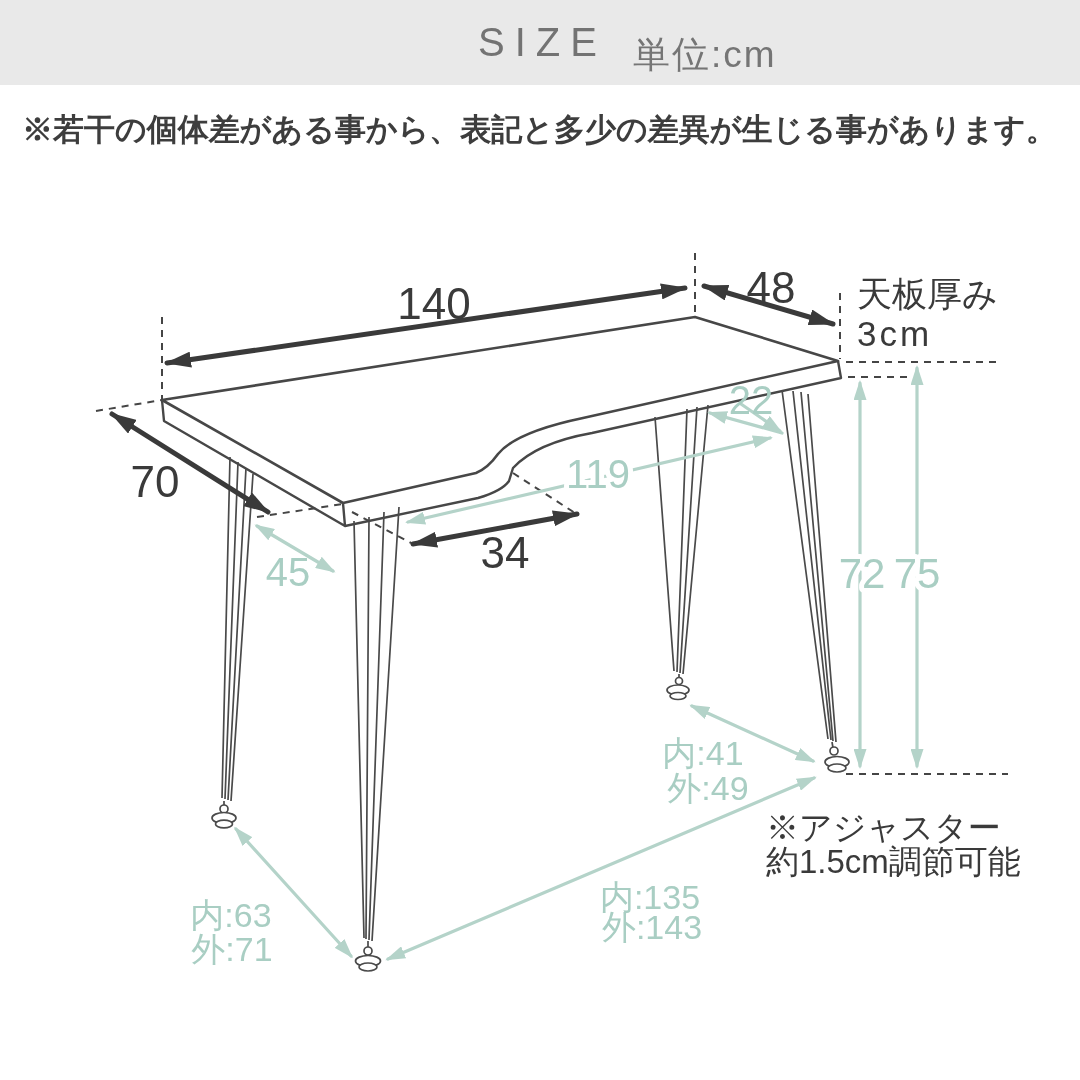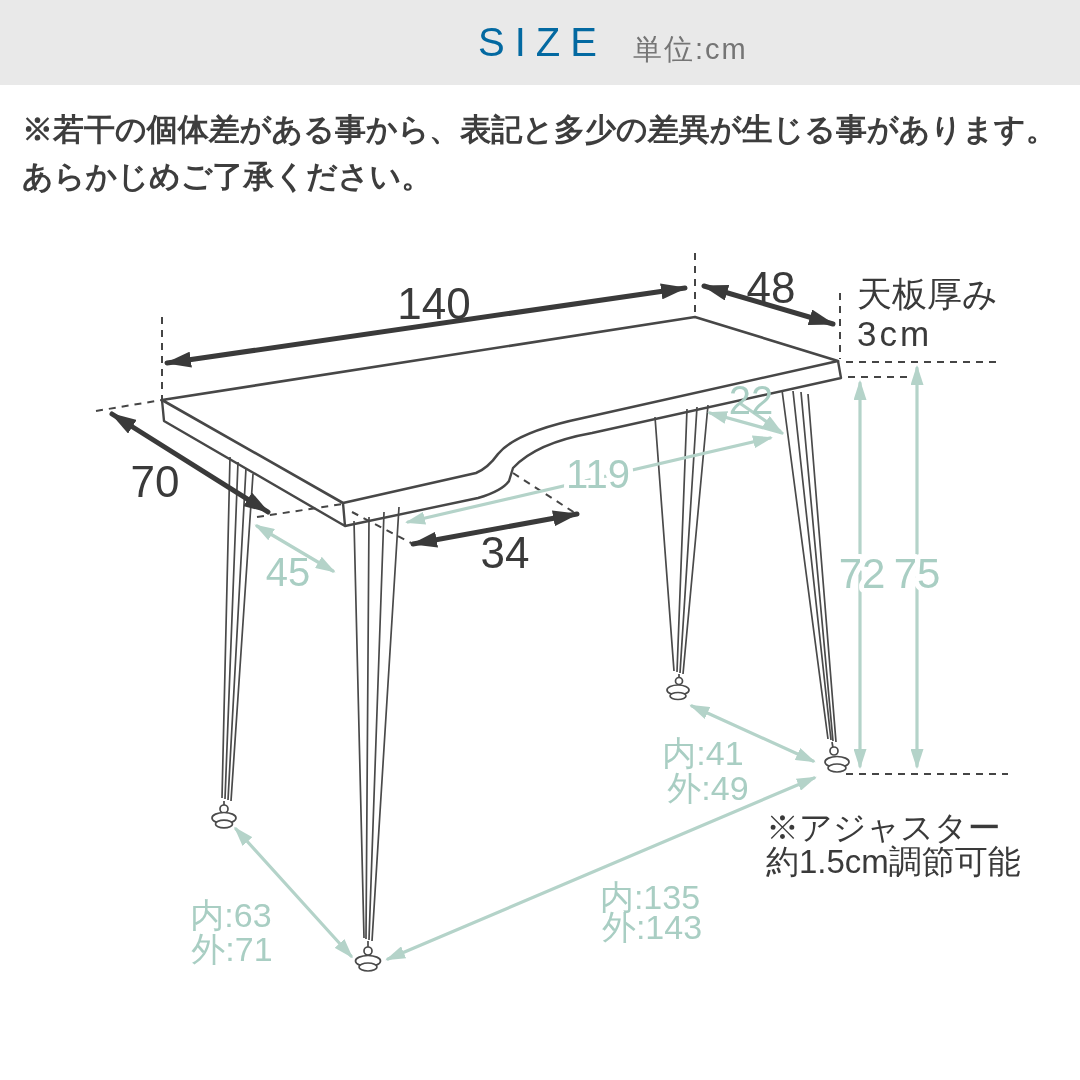--- a/index.html
+++ b/index.html
@@ -1,21 +1,21 @@
 <!DOCTYPE html>
 <html><head>
 <meta charset="utf-8">
 <style>
   html,body{margin:0;padding:0;}
   body{width:1080px;height:1080px;position:relative;background:#ffffff;
        font-family:"Liberation Sans",sans-serif;overflow:hidden;}
   .header{position:absolute;left:0;top:0;width:1080px;height:85px;background:#e9e9e9;}
   .header .size-title{position:absolute;left:478px;top:20px;font-size:40px;
-       letter-spacing:10px;color:#0369a1;}
-  .header .unit-label{position:absolute;left:633px;top:30px;font-size:29px;
+       letter-spacing:10px;color:#737373;}
+  .header .unit-label{position:absolute;left:633px;top:30px;font-size:37px;
        letter-spacing:2px;color:#757575;}
   .disclaimer{position:absolute;left:22px;top:106px;width:1048px;font-size:31px;
        line-height:47px;color:#3d3d3d;font-weight:bold;}
   .diagram-svg{position:absolute;left:0;top:0;width:1080px;height:1080px;}
   
   text{font-family:"Liberation Sans",sans-serif;}
   .dimB{font-size:44px;fill:#3a3a3a;}
   .dimT{font-size:40px;fill:#a9cec3;}
   .dimL{font-size:42px;fill:#a9cec3;}
   .dimS{font-size:34px;fill:#a9cec3;}
@@ -34,21 +34,20 @@
 </head>
 <body>
 
 <div class="header">
   <span class="size-title">SIZE</span>
   <span class="unit-label">単位:cm</span>
 </div>
 
 <div class="disclaimer">
   <div>※若干の個体差がある事から、表記と多少の差異が生じる事があります。</div>
-  <div>あらかじめご了承ください。</div>
 </div>
 
 <svg class="diagram-svg" viewBox="0 0 1080 1080">
   <defs>
     <marker id="mB" markerUnits="userSpaceOnUse" markerWidth="26" markerHeight="16" refX="24" refY="8" orient="auto-start-reverse">
       <path d="M0,0 L26,8 L0,16 Z" fill="#3a3a3a"></path>
     </marker>
     <marker id="mT" markerUnits="userSpaceOnUse" markerWidth="20" markerHeight="13" refX="17" refY="6.5" orient="auto-start-reverse">
       <path d="M0,0 L20,6.5 L0,13 Z" fill="#b4d3c9"></path>
     </marker>

